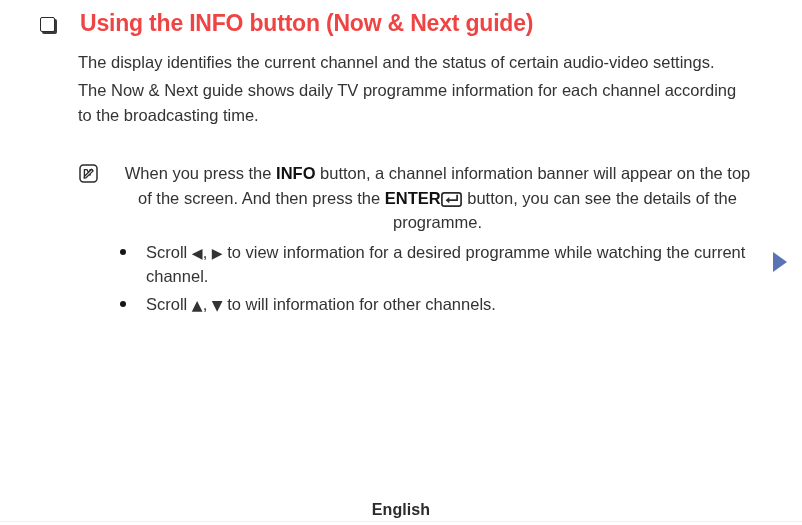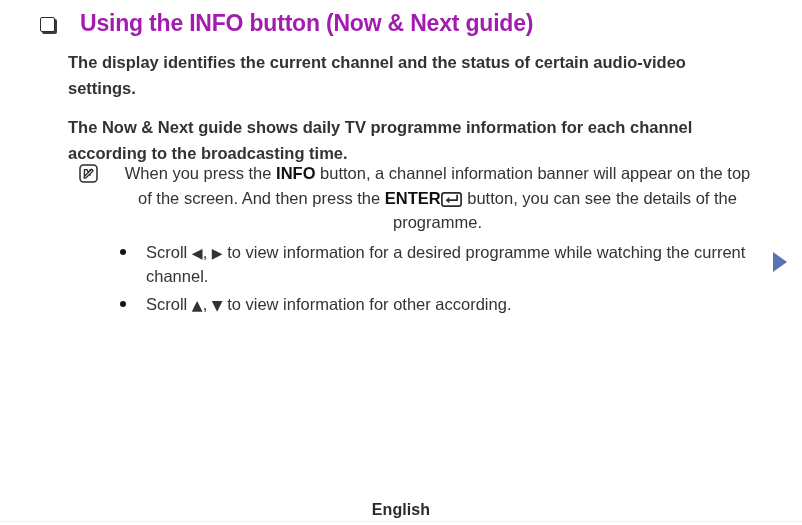--- a/index.html
+++ b/index.html
@@ -42,40 +42,39 @@
     margin-top: 9px;
     margin-right: 2px;
     flex: 0 0 auto;
   }
   .section-title {
     margin-left: 23px;
     font-size: 23px;
     font-weight: bold;
     line-height: 30px;
     letter-spacing: -0.2px;
-    color: #a21caf;
+    color: #ef4444;
     white-space: nowrap;
   }
 
   
   .body-block {
     position: absolute;
-    left: 68px;
+    left: 78px;
     top: 50px;
     width: 672px;
-    font-weight: bold;
   }
   .para {
     font-size: 16.5px;
     line-height: 25.5px;
     color: #333333;
     margin: 0 0 0 0;
   }
   .para + .para {
-    margin-top: 14px;
+    margin-top: 2px;
   }
 
   
   .note-block {
     position: absolute;
     left: 79px;
     top: 161px;
     width: 680px;
     display: flex;
     align-items: flex-start;
@@ -206,21 +205,21 @@
 
   <div class="bullet-list">
 
     <div class="bullet-item">
       <span class="dot"></span>
       <span class="bullet-text"><span>Scroll </span><span class="arrow-glyph">◀</span><span>, </span><span class="arrow-glyph">▶</span><span> to view information for a desired programme while watching the current channel.</span></span>
     </div>
 
     <div class="bullet-item">
       <span class="dot"></span>
-      <span class="bullet-text"><span>Scroll </span><span class="arrow-glyph">▲</span><span>, </span><span class="arrow-glyph">▼</span><span> to view information for other according.</span></span>
+      <span class="bullet-text"><span>Scroll </span><span class="arrow-glyph">▲</span><span>, </span><span class="arrow-glyph">▼</span><span> to will information for other channels.</span></span>
     </div>
 
   </div>
 
   <div class="next-arrow">
     <svg width="22" height="24" viewBox="0 0 22 24" xmlns="http://www.w3.org/2000/svg">
       <path d="M4 2 L18 12 L4 22 Z" fill="#5a73b5"></path>
     </svg>
   </div>
 

